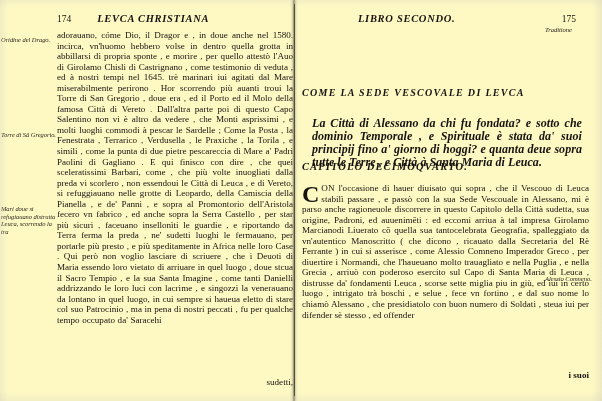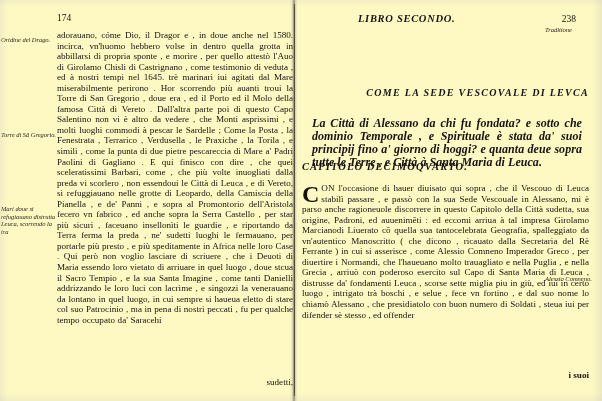--- a/index.html
+++ b/index.html
@@ -132,21 +132,21 @@
   }
   .margr-1 { left: 545px; top: 26px; }
   .margr-2 { left: 545px; top: 275px; }
 
   
   .sec-title {
     position: absolute;
     left: 6px;
     width: 287px;
     top: 86px;
-    text-align: right;
+    text-align: left;
     font-style: italic;
     font-weight: bold;
     font-size: 10px;
     letter-spacing: 1.3px;
     line-height: 13px;
   }
   .sec-arg {
     position: absolute;
     left: 16px;
     width: 270px;
@@ -233,38 +233,39 @@
 <body>
 
 <div id="scan">
 
   <div class="spread">
 
     <div class="page page-verso">
 
       <div class="runhead runhead-verso">
         <span class="folio">174</span>
+        <span class="title">LEVCA CHRISTIANA</span>
       </div>
 
       <div class="col col-verso">
         <p>adorauano, cóme Dio, il Dragor e , in doue anche nel 1580. incirca, vn'huomo hebbero volse in dentro quella grotta in abbillarsi di propria sponte , e morire , per quello attestò l'Auo di Girolamo Chisli di Castrignano , come testimonio di veduta , ed à nostri tempi nel 1645. trè marinari iui agitati dal Mare miserabilmente perirono . Hor scorrendo più auanti troui la Torre di San Gregorio , doue era , ed il Porto ed il Molo della famosa Città di Vereto . Dall'altra parte poi di questo Capo Salentino non vi è altro da vedere , che Monti asprissimi , e molti luoghi commodi à pescar le Sardelle ; Come la Posta , la Fenestrata , Terrarico , Verdusella , le Praxiche , la Torila , e simili , come la punta di due pietre pescareccia di Mare a' Padri Paolini di Gagliano . E qui finisco con dire , che quei sceleratissimi Barbari, come , che più volte inuogliati dalla preda vi scorlero , non essendoui le Città di Leuca , e di Vereto, si refuggiauano nelle grotte di Leopardo, della Camiscia della Pianella , e de' Panni , e sopra al Promontorio dell'Aristola fecero vn fabrico , ed anche sopra la Serra Castello , per star più sicuri , faceuano insellonìti le guardie , e riportando da Terra ferma la preda , ne' sudetti luoghi le fermauano, per portarle più presto , e più speditamente in Africa nelle loro Case . Qui però non voglio lasciare di scriuere , che i Deuoti di Maria essendo loro vietato di arriuare in quel luogo , doue stcua il Sacro Tempio , e la sua Santa Imagine , come tanti Danielli addrizzando le loro luci con lacrime , e singozzi la venerauano da lontano in quel luogo, in cui sempre si haueua eletto di stare col suo Patrocinio , ma in pena di nostri peccati , fu per qualche tempo occupato da' Saracehi</p>
       </div>
 
       <div class="catchword cw-verso">sudetti,</div>
 
       <div class="marginalia marg-1">Oridine del Drago.</div>
       <div class="marginalia marg-2">Torre di Sã Gregorio.</div>
       <div class="marginalia marg-3">Mari doue si refugiauano distrutta Leuca, scorrendo la tra</div>
     </div>
 
     <div class="page page-recto">
 
       <div class="runhead runhead-recto">
         <span class="title">LIBRO SECONDO.</span>
-        <span class="folio">238</span>
+        <span class="folio">175</span>
       </div>
 
 
       <div class="sec-title">
         <div>COME LA SEDE VESCOVALE DI LEVCA</div>
       </div>
 
       <div class="sec-arg">La Città di Alessano da chi fu fondata? e sotto che dominio Temporale , e Spirituale è stata da' suoi principij fino a' giorno di hoggi? e quanta deue sopra tutte le Terre , e Città à Santa Maria di Leuca.</div>
 
       <div class="cap-title">CAPITOLO DECIMOQVARTO.</div>

